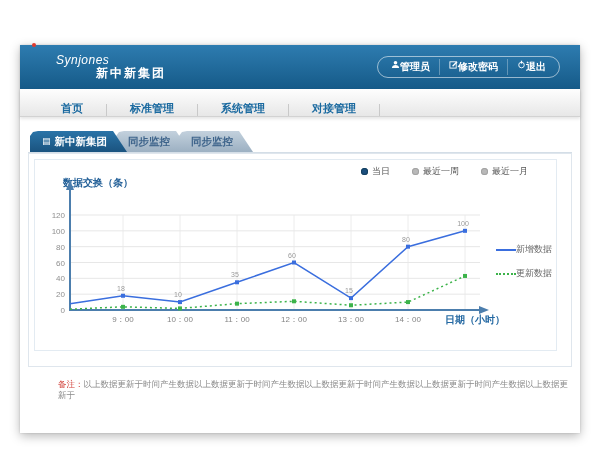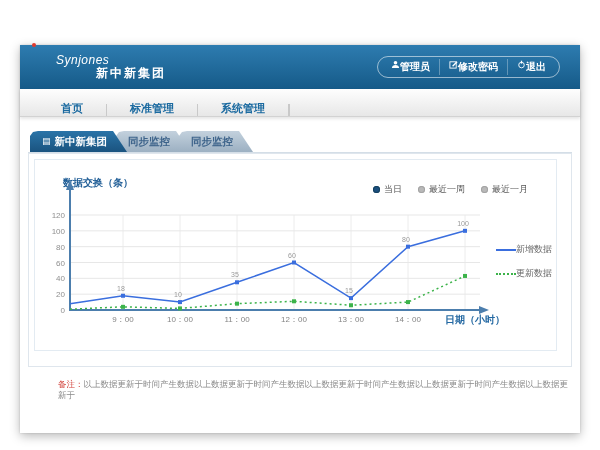--- a/index.html
+++ b/index.html
@@ -32,21 +32,21 @@
   .tab{position:relative;height:21px;display:flex;align-items:center;gap:4px;font-size:10.5px;
     font-weight:bold;padding:0 20px 0 12px;margin-right:-11px;cursor:pointer;
     clip-path:polygon(0 100%,0 5px,3px 1px,8px 0,calc(100% - 14px) 0,100% 100%);}
   .tab.active{background:linear-gradient(#2a74a8,#1a537f);color:#fff;z-index:3;}
   .tab.inactive{background:linear-gradient(#c3d1dd,#9cb0c2);color:#3d638a;z-index:1;text-align:center;}
   .tab .tab-ico{font-size:9px;line-height:1;}
   
   .content-box{margin:0 8px;border:1px solid #dfe6ed;padding:5px;height:202px;background:#fff;}
   .chart-panel{position:relative;height:190px;margin-right:9px;border:1px solid #e3ebf2;background:#fff;}
   .y-label{position:absolute;left:12px;top:16px;font-size:10px;font-weight:bold;color:#1f5d96;margin-left:16px;}
-  .radio-row{position:absolute;right:28px;top:23px;display:flex;align-items:flex-start;gap:16px;}
+  .radio-row{position:absolute;right:28px;top:5px;display:flex;align-items:flex-start;gap:22px;}
   .radio-option{display:flex;align-items:center;gap:4px;font-size:9px;color:#555;cursor:pointer;}
   .radio-dot{width:7px;height:7px;border-radius:50%;background:#b9b9b9;box-shadow:inset 0 0 0 1px #a3a3a3;}
   .radio-dot.sel{background:#1b4f7e;box-shadow:inset 0 0 0 1px #15405f;}
   .chart-legend{position:absolute;right:4px;top:83px;display:flex;flex-direction:column;gap:11px;}
   .legend-item{display:flex;align-items:center;}
   .legend-swatch{width:20px;height:0;}
   .legend-label{font-size:9px;color:#666;}
   svg text{font-family:"Liberation Sans","DejaVu Sans",sans-serif;}
   .chart-svg{position:absolute;left:0;top:0;}
   
@@ -91,20 +91,21 @@
       </div>
     </div>
 
     <div class="nav">
         <span class="nav-item">首页</span>
         <span class="nav-divider"></span>
         <span class="nav-item">标准管理</span>
         <span class="nav-divider"></span>
         <span class="nav-item">系统管理</span>
         <span class="nav-divider"></span>
+        <span class="nav-item">对接管理</span>
         <span class="nav-divider"></span>
       </div>
 
     <div class="tabstrip">
         <div class="tab active" style="z-index: 3;">
           <span class="tab-ico">▤</span>
           <span class="">新中新集团</span>
         </div>
         <div class="tab inactive" style="z-index: 1;">
           <span class="">同步监控</span>

